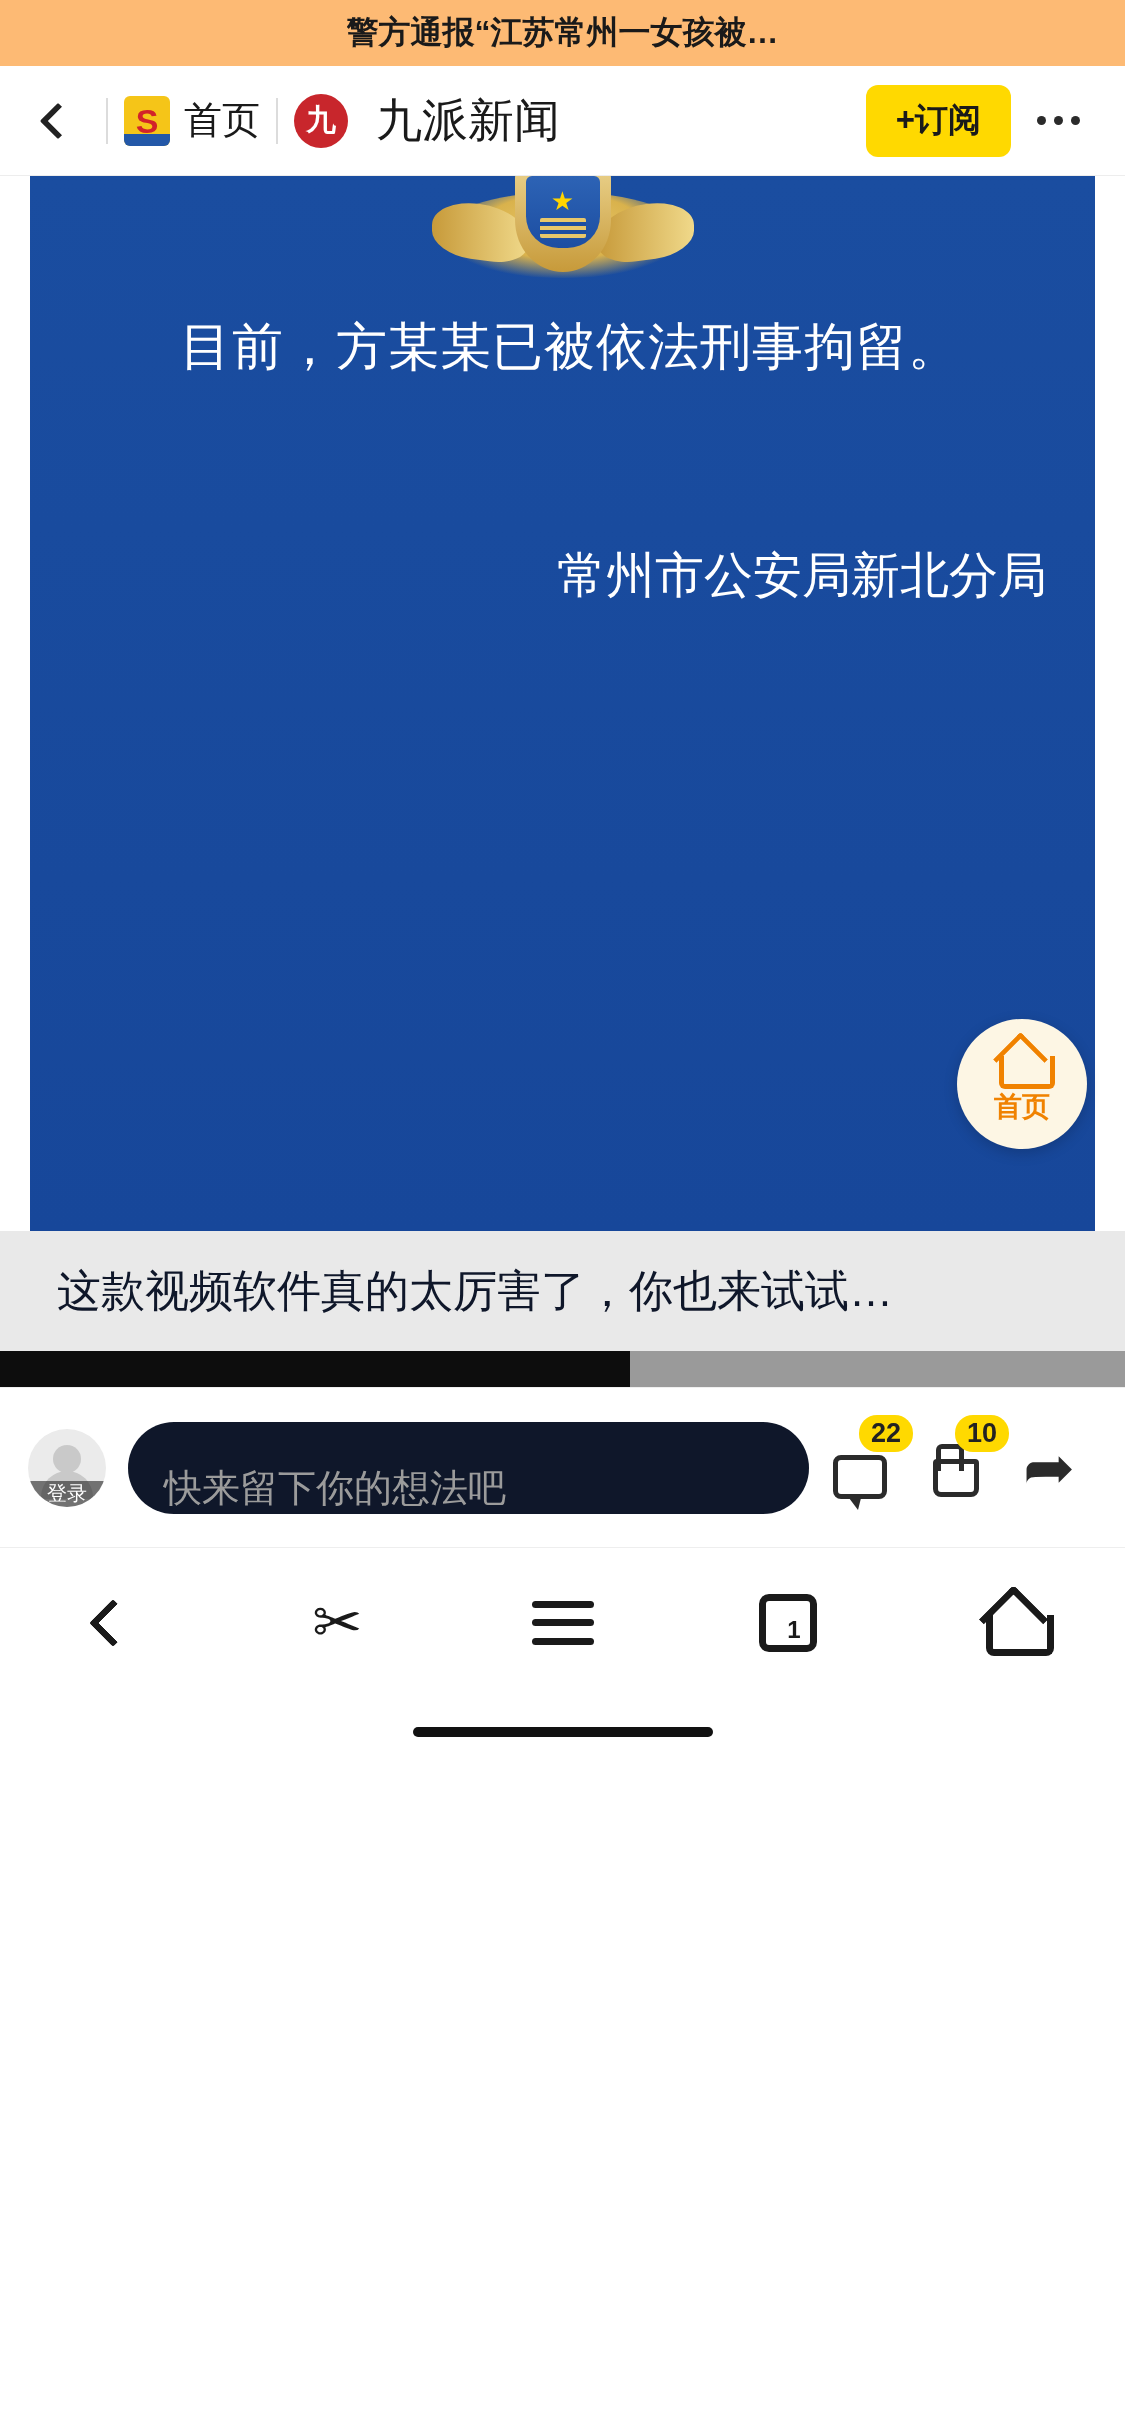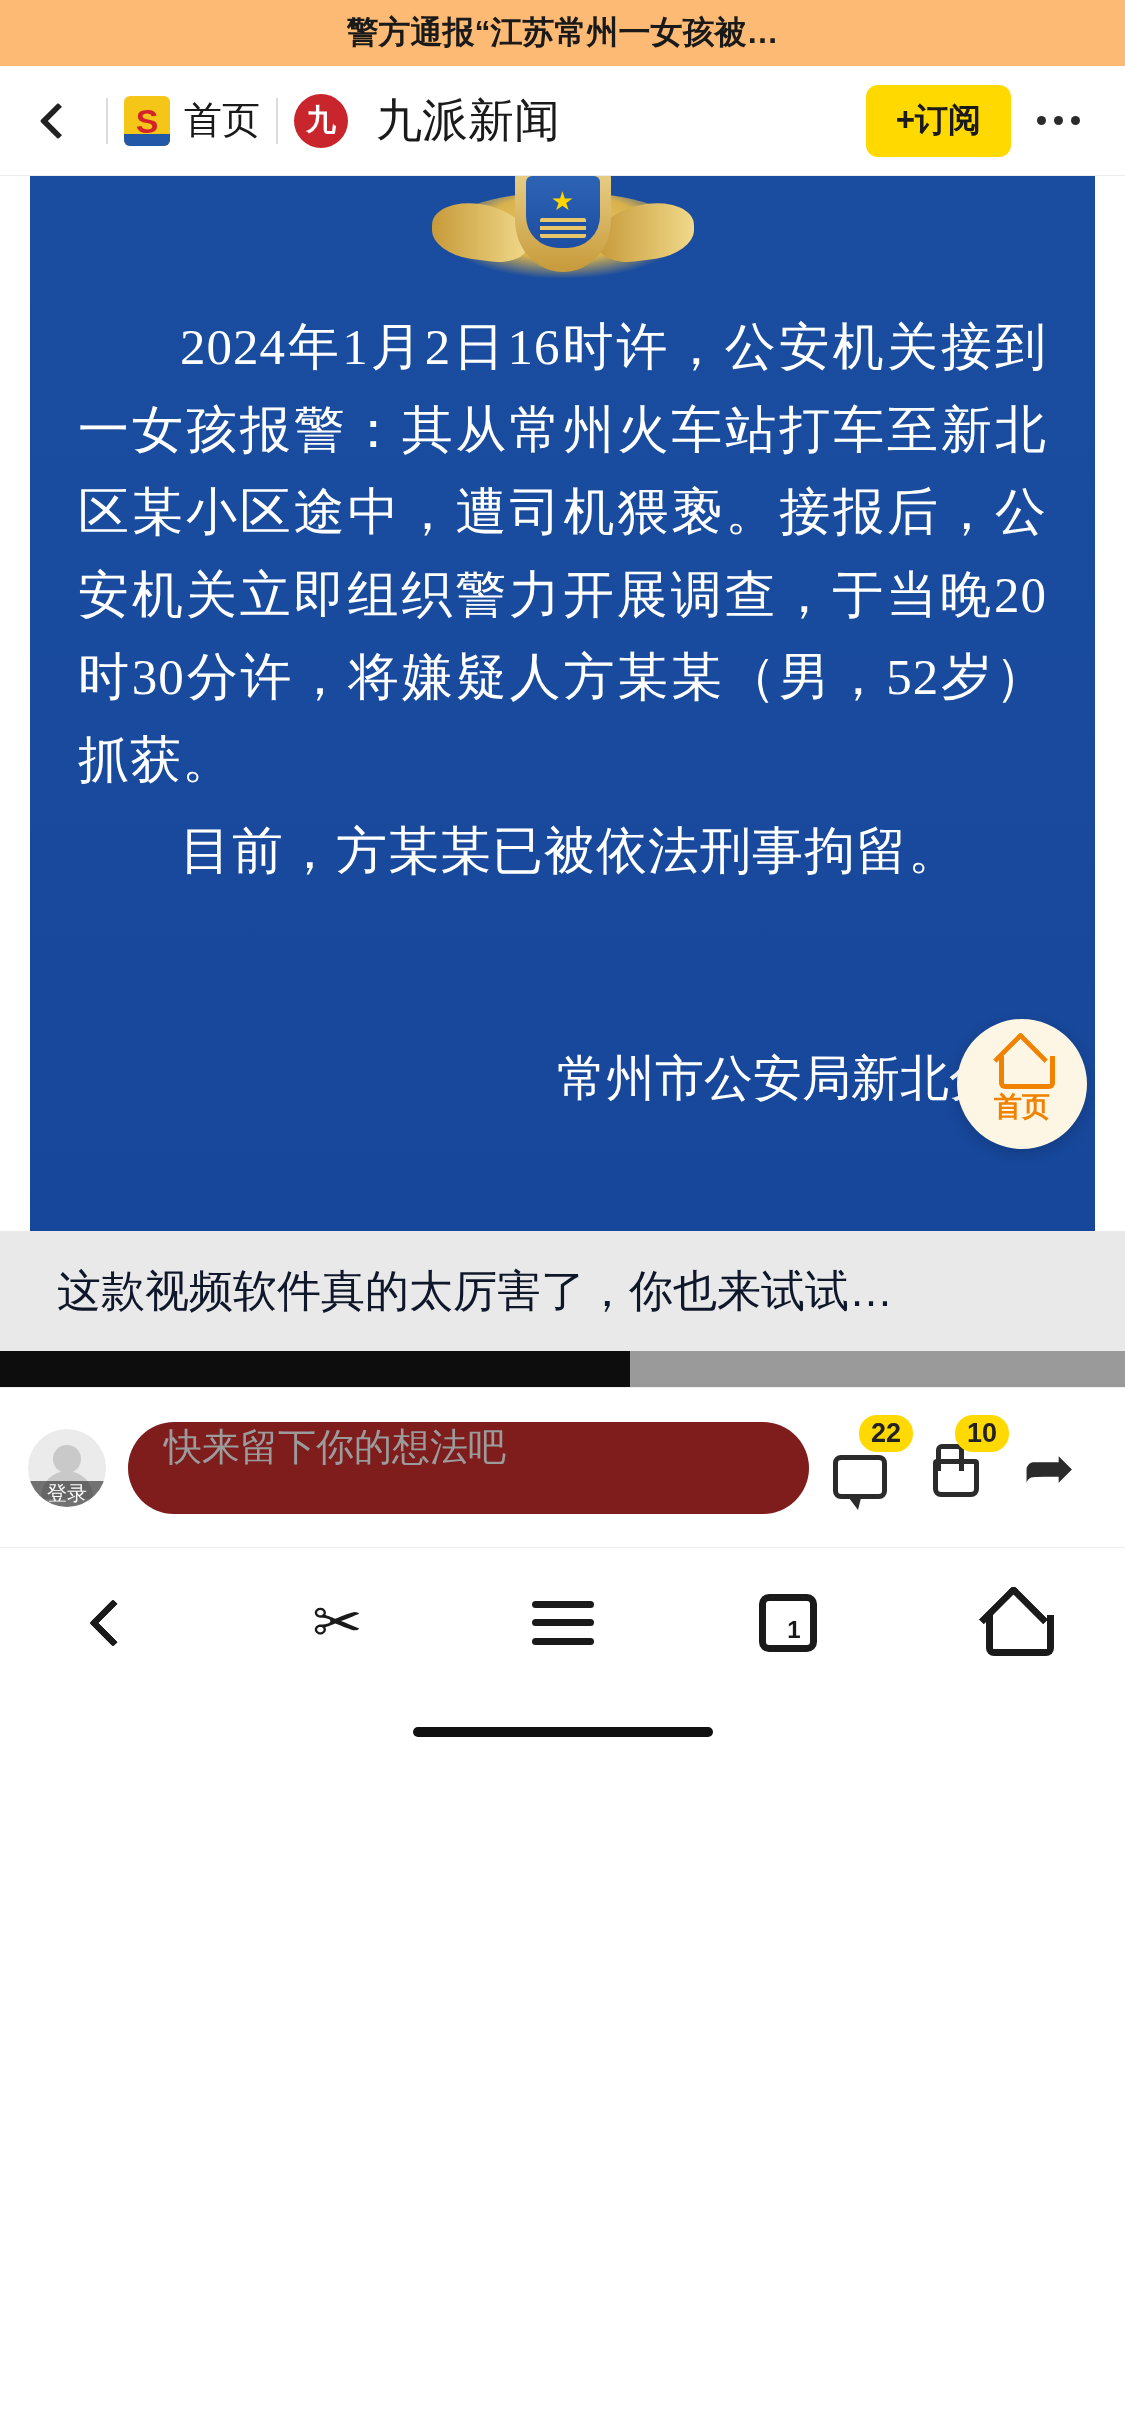--- a/index.html
+++ b/index.html
@@ -224,22 +224,22 @@
     display:flex; align-items:flex-end; justify-content:center; overflow:hidden;
   }
   .avatar .head { position:absolute; top:16px; left:50%; transform:translateX(-50%); width:28px; height:28px; border-radius:50%; background:#c9c9c9; }
   .avatar .body { position:absolute; bottom:8px; left:50%; transform:translateX(-50%); width:52px; height:28px; border-radius:26px 26px 0 0; background:#c9c9c9; }
   .avatar .login-tag {
     position:absolute; bottom:0; left:0; right:0; height:26px;
     background:rgba(40,40,40,.62); color:#fff; font-size:20px;
     display:flex; align-items:center; justify-content:center;
   }
   .comment-input {
-    flex:1; height:92px; border-radius:46px; background:#7f1d1d;
-    display:flex; align-items:flex-start; padding:0 36px;
+    flex:1; height:92px; border-radius:46px; background:#0f172a;
+    display:flex; align-items:flex-end; padding:0 36px;
   }
   .comment-input span { font-size:38px; color:#9b9b9b; }
   .cmt-actions { display:flex; align-items:center; gap:30px; flex:none; padding-right:6px; }
   .cmt-item { position:relative; width:66px; height:74px; }
   .badge {
     position:absolute; top:-16px; left:28px;
     background:#ffd900; color:#222;
     font-size:27px; font-weight:700;
     border-radius:18px; padding:2px 12px;
     line-height:1.25; white-space:nowrap;
@@ -334,21 +334,20 @@
         <div class="shield">
           <div class="shield-inner">
             <div class="star">★</div>
             <div class="bars"></div>
           </div>
         </div>
       </div>
 
 
       <div class="notice-body">
-        <p class="indent">2024年1月2日16时许，公安机关接到一女孩报警：其从常州火车站打车至新北区某小区途中，遭司机猥亵。接报后，公安机关立即组织警力开展调查，于当晚20时30分许，将嫌疑人方某某（男，52岁）抓获。</p>
         <p class="indent">目前，方某某已被依法刑事拘留。</p>
       </div>
 
       <div class="notice-sign">
         <div>常州市公安局新北分局</div>
 
       </div>
     </div>
 
     <div class="float-home">

